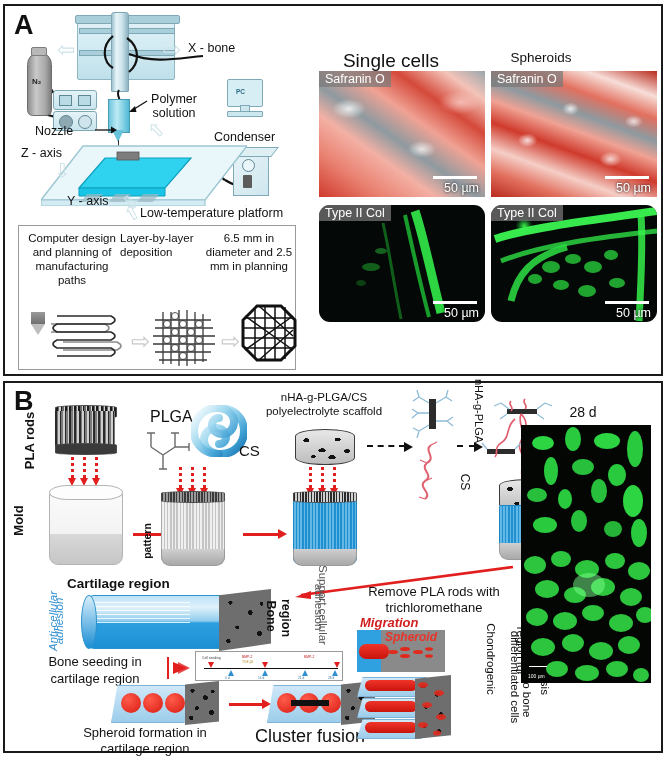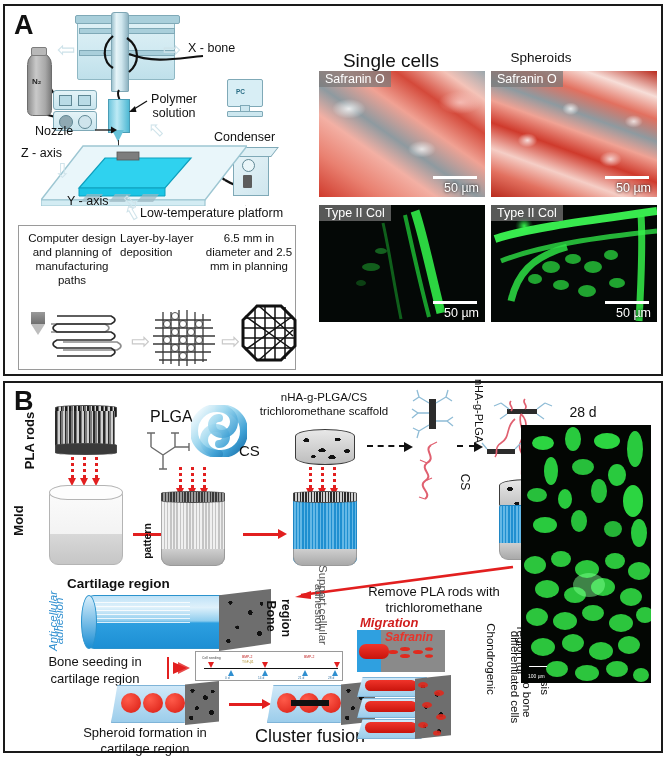--- a/index.html
+++ b/index.html
@@ -56,21 +56,21 @@
      radial-gradient(ellipse 24px 14px at 18% 30%,#ffffffcc 0%,#ffffff00 70%),
      radial-gradient(ellipse 20px 12px at 62% 62%,#ffffffbb 0%,#ffffff00 70%),
      radial-gradient(ellipse 30px 16px at 85% 25%,#ffd9d4aa 0%,#ffffff00 72%),
      linear-gradient(35deg,#cf3a2c 0%,#e98070 18%,#f3b0a4 34%,#8e9aa0 46%,#f0a294 60%,#d4493a 74%,#f4c3b8 88%,#9aa7ad 100%);}
   .safranin2{background:
      radial-gradient(ellipse 14px 10px at 22% 55%,#ffffffcc 0%,#ffffff00 70%),
      radial-gradient(ellipse 12px 9px at 48% 30%,#ffffffcc 0%,#ffffff00 70%),
      radial-gradient(ellipse 16px 11px at 72% 70%,#ffffffbb 0%,#ffffff00 70%),
      radial-gradient(ellipse 13px 9px at 86% 40%,#ffffffbb 0%,#ffffff00 70%),
      linear-gradient(20deg,#b8291c 0%,#e2705f 14%,#f5cec6 26%,#cf3a2c 40%,#f0a294 52%,#8e9aa0 62%,#e2705f 74%,#f7ded8 86%,#b8291c 100%);}
-  .fluo{background:#040806;}
+  .fluo{background:#040806;border-radius:11px;}
   .green-dense{background:
      radial-gradient(circle 9px at 20% 18%,#35f04a 0%,#0d3a16 70%,#040806 100%),
      radial-gradient(circle 11px at 55% 30%,#2ee045 0%,#0c3414 72%,#040806 100%),
      radial-gradient(circle 10px at 78% 55%,#3bf552 0%,#0d3a16 70%,#040806 100%),
      radial-gradient(circle 13px at 35% 66%,#28d93f 0%,#0a2f12 74%,#040806 100%),
      radial-gradient(circle 9px at 65% 80%,#35f04a 0%,#0d3a16 70%,#040806 100%),
      #061008;}
 
   
   .vtext{position:absolute;transform-origin:center center;white-space:nowrap;color:#111;}
@@ -392,21 +392,21 @@
     <div class="dotdrop" style="left:198px;top:84px;height:22px;"></div>
 
     <div class="patt-cyl" style="left:156px;top:112px;width:62px;height:68px;"></div>
     <div class="rod-disc" style="left:156px;top:108px;width:62px;height:10px;background:repeating-linear-gradient(90deg,#3a3a3a 0 1.4px,#9a9a9a 1.4px 2.8px);"></div>
     <div class="grey-base" style="left:156px;top:166px;width:62px;height:16px;"></div>
     <div class="vtext" style="left:124px;top:152px;font-size:10.5px;font-weight:bold;transform:rotate(-90deg);">pattern</div>
 
     <div class="redarrow" style="left:238px;top:150px;width:36px;"></div>
 
     <div class="lbl c" style="left:255px;top:8px;width:128px;font-size:11.5px;">nHA-g-PLGA/CS</div>
-    <div class="lbl c" style="left:248px;top:22px;width:142px;font-size:11.5px;">trichloromethane scaffold</div>
+    <div class="lbl c" style="left:248px;top:22px;width:142px;font-size:11.5px;">polyelectrolyte scaffold</div>
 
     <div class="hyd-disc" style="left:290px;top:46px;width:58px;height:34px;"></div>
     <div class="dotdrop" style="left:304px;top:84px;height:22px;"></div>
     <div class="dotdrop" style="left:316px;top:84px;height:22px;"></div>
     <div class="dotdrop" style="left:328px;top:84px;height:22px;"></div>
 
     <div class="blue-cyl" style="left:288px;top:112px;width:62px;height:68px;"></div>
     <div class="rod-disc" style="left:288px;top:108px;width:62px;height:10px;background:repeating-linear-gradient(90deg,#2a2a2a 0 1.4px,#cfcfcf 1.4px 2.8px);"></div>
     <div class="grey-base" style="left:288px;top:166px;width:62px;height:16px;"></div>
 
@@ -485,21 +485,21 @@
       <svg style="position:absolute;left:30px;top:14px;width:56px;height:18px;">
         <g fill="#e02a1e">
           <ellipse cx="6" cy="8" rx="5" ry="2"></ellipse>
             <ellipse cx="18" cy="5" rx="5" ry="2"></ellipse>
           <ellipse cx="18" cy="12" rx="5" ry="2"></ellipse>
             <ellipse cx="31" cy="8" rx="5" ry="2"></ellipse>
           <ellipse cx="42" cy="5" rx="4" ry="1.8"></ellipse>
             <ellipse cx="42" cy="12" rx="4" ry="1.8"></ellipse>
         </g>
       </svg>
-      <div style="position:absolute;left:28px;top:0px;font-size:12px;font-weight:bold;font-style:italic;color:#e8342a;">Safranin</div>
+      <div style="position:absolute;left:28px;top:0px;font-size:12px;font-weight:bold;font-style:italic;color:#e8342a;">Spheroid</div>
     </div>
 
     <div class="vtext" style="left:450px;top:270px;font-size:11.5px;transform:rotate(90deg);">Chondrogenic</div>
     <div class="vtext" style="left:464px;top:288px;font-size:11.5px;transform:rotate(90deg);">differentiated cells</div>
     <div class="vtext" style="left:478px;top:284px;font-size:11.5px;transform:rotate(90deg);">migrate into bone</div>
     <div class="vtext" style="left:492px;top:262px;font-size:11.5px;transform:rotate(90deg);">region for</div>
     <div class="vtext" style="left:506px;top:272px;font-size:11.5px;transform:rotate(90deg);">osteogenesis</div>
 
     <div class="lbl c" style="left:22px;top:272px;width:136px;font-size:13px;">Bone seeding in</div>
     <div class="lbl c" style="left:22px;top:289px;width:136px;font-size:13px;">cartilage region</div>

